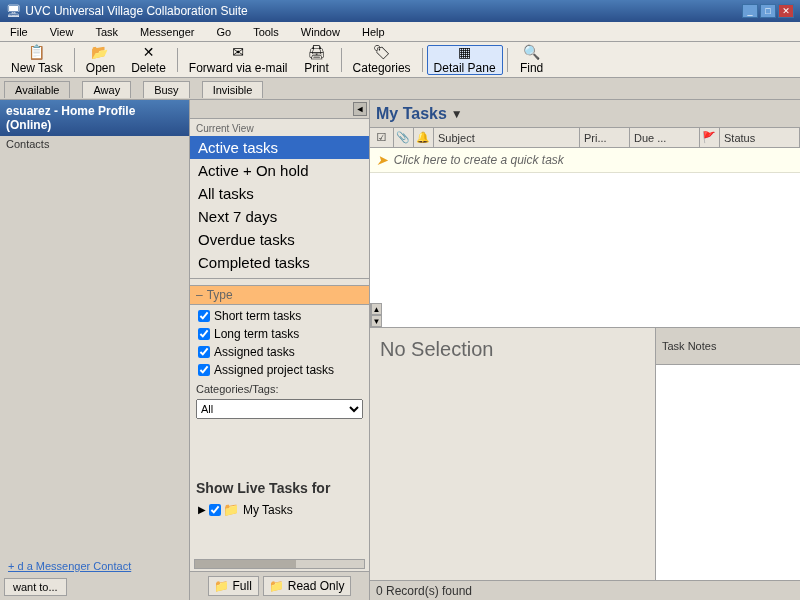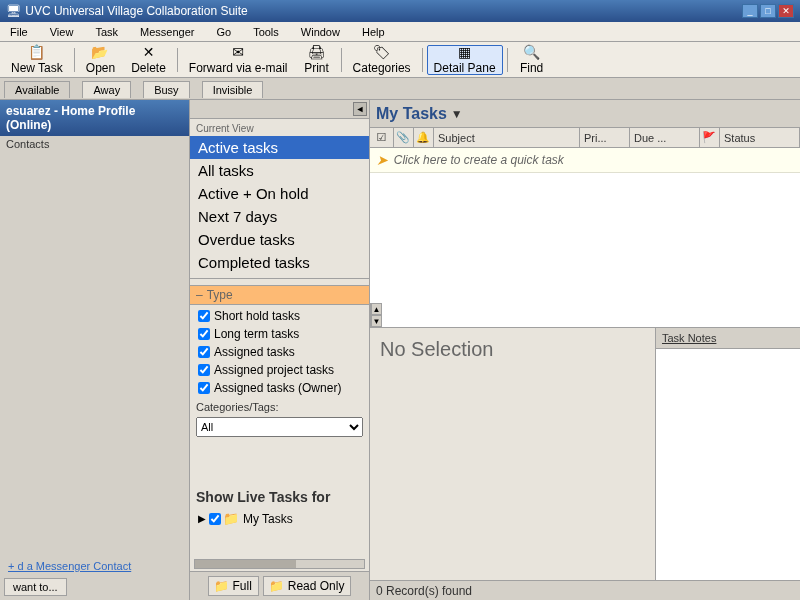--- a/index.html
+++ b/index.html
@@ -325,26 +325,25 @@
       color: #666;
       font-weight: normal;
     }
     .task-notes-panel {
       width: 145px;
       background: #e8e4dc;
       border-left: 1px solid #a0a0a0;
       display: flex; flex-direction: column;
     }
     .task-notes-label {
-      padding: 4px 6px;
+      padding: 12px 6px;
       font-size: 11px;
       color: #333;
       border-bottom: 1px solid #a0a0a0;
       background: #d4d0c8;
-      text-decoration: underline;
     }
     .task-notes-content {
       flex: 1;
       background: white;
     }
 
     
     .status-bar {
       background: #d4d0c8;
       border-top: 1px solid #a0a0a0;
@@ -462,50 +461,46 @@
   </div>
 
   <div class="middle-panel">
     <div class="panel-header">
       <button class="panel-header-btn">◄</button>
     </div>
 
     <div class="current-view-label">Current View</div>
 
     <div class="nav-item selected">Active tasks</div>
+    <div class="nav-item">Active + On hold</div>
     <div class="nav-item">All tasks</div>
-    <div class="nav-item">Active + On hold</div>
     <div class="nav-item">Next 7 days</div>
     <div class="nav-item">Overdue tasks</div>
     <div class="nav-item">Completed tasks</div>
 
     <div style="border-top:1px solid #a0a0a0; margin: 4px 0;"></div>
     <div class="type-group-label">
       <span style="margin-right:4px;">–</span><span>Type</span>
     </div>
 
     <label class="checkbox-item">
       <input type="checkbox" checked="" style="">
-      <span>Short hold tasks</span>
+      <span>Short term tasks</span>
     </label>
     <label class="checkbox-item">
       <input type="checkbox" checked="" style="">
       <span>Long term tasks</span>
     </label>
     <label class="checkbox-item">
       <input type="checkbox" checked="" style="">
       <span>Assigned tasks</span>
     </label>
     <label class="checkbox-item">
       <input type="checkbox" checked="" style="">
       <span>Assigned project tasks</span>
-    </label>
-    <label class="checkbox-item">
-      <input type="checkbox" checked="" style="">
-      <span>Assigned tasks (Owner)</span>
     </label>
 
     <div class="categories-label">Categories/Tags:</div>
     <select class="categories-select">
       <option>All</option>
     </select>
 
     <div style="flex:1; min-height:10px;"></div>
 
     <div class="live-tasks-label">Show Live Tasks for</div>

